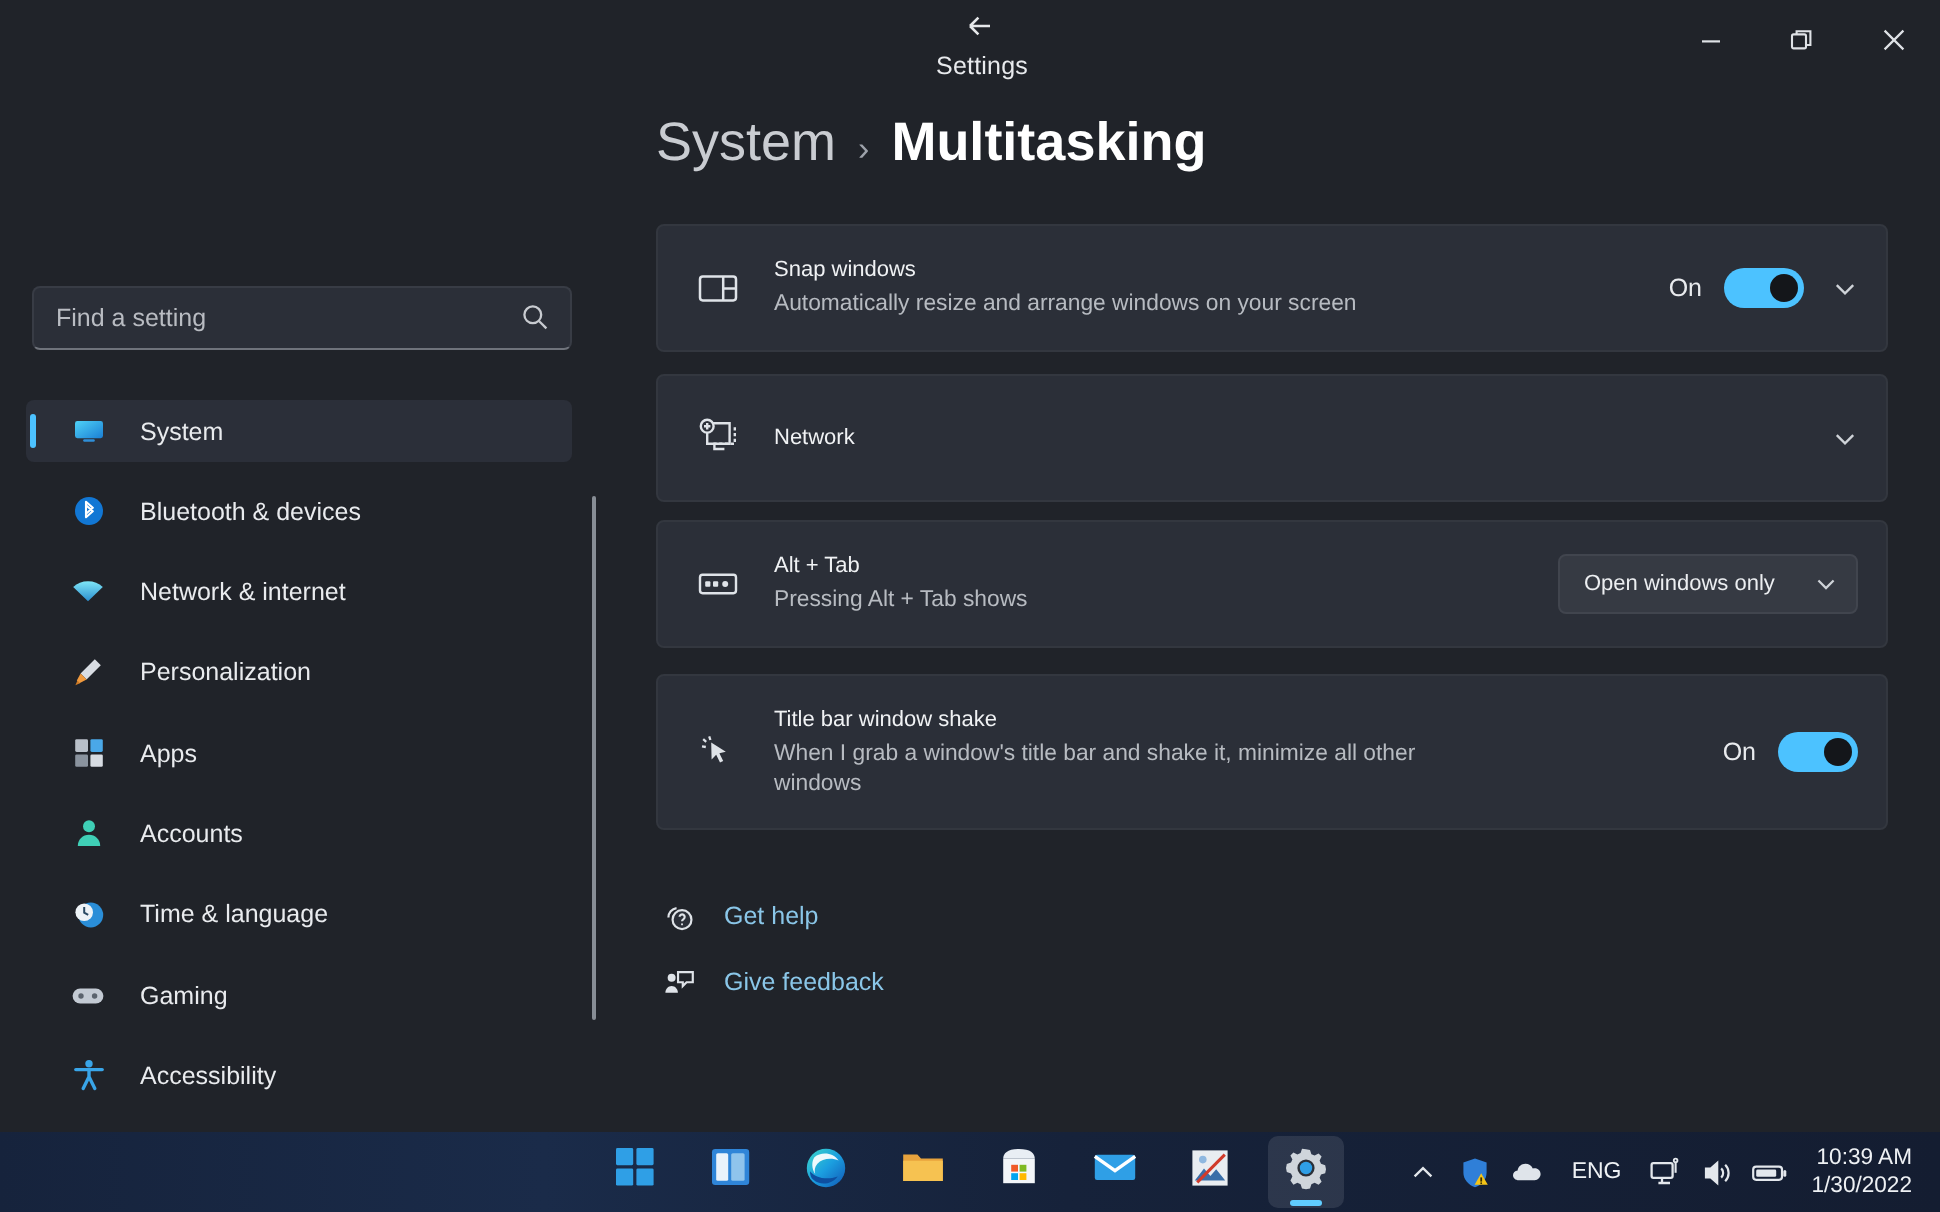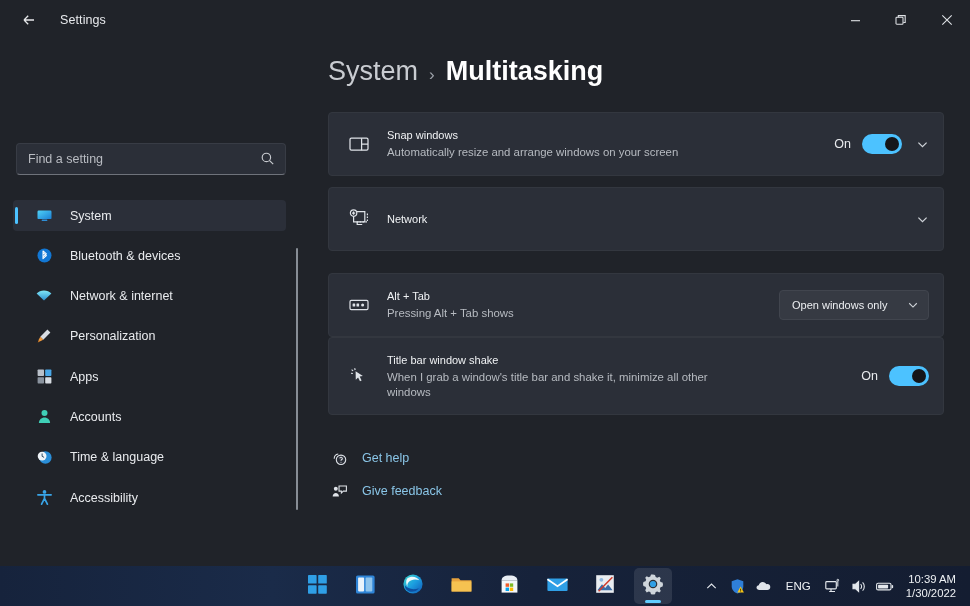--- a/index.html
+++ b/index.html
@@ -16,20 +16,21 @@
     overflow: hidden;
   }
 
   
   .titlebar {
     position: absolute; top: 0; left: 0;
     width: 970px; height: 40px;
     background: #202329;
     display: flex; align-items: center;
     z-index: 40;
+    flex-direction: column;
   }
   .back-btn {
     width: 38px; height: 30px; margin-left: 10px;
     display: flex; align-items: center; justify-content: center;
     border-radius: 4px;
   }
   .back-btn svg { stroke: #e6e8ea; }
   .win-title {
     margin-left: 12px;
     font-size: 12.5px; color: #e8eaed;
@@ -339,20 +340,30 @@
         <span class="navicon">
           <svg width="17" height="17" viewBox="0 0 17 17">
             <circle cx="9.4" cy="8.5" r="6.2" fill="#2a8ed8"></circle>
             <circle cx="6.1" cy="7.1" r="4.4" fill="#eef3f7"></circle>
             <path d="M6.1 4.5v2.8l2 1.1" fill="none" stroke="#2a4a63" stroke-width="1"></path>
           </svg>
         </span>
         <span class="navlabel">Time &amp; language</span>
       </div>
 
+      <div class="navitem">
+        <span class="navicon">
+          <svg width="18" height="18" viewBox="0 0 18 18">
+            <rect x="1.3" y="5.2" width="15.4" height="7.6" rx="3.8" fill="#c3cad3"></rect>
+            <circle cx="5.5" cy="9" r="1.35" fill="#5b636d"></circle>
+            <circle cx="12.3" cy="9" r="1.35" fill="#5b636d"></circle>
+          </svg>
+        </span>
+        <span class="navlabel">Gaming</span>
+      </div>
 
       <div class="navitem">
         <span class="navicon">
           <svg width="17" height="17" viewBox="0 0 17 17">
             <circle cx="8.5" cy="2.9" r="1.85" fill="#39a5e8"></circle>
             <path d="M1.9 5.8h13.2" stroke="#39a5e8" stroke-width="1.7" stroke-linecap="round"></path>
             <path d="M8.5 5.8v4.2M8.5 9.4L5.6 15.2M8.5 9.4l2.9 5.8" stroke="#39a5e8" stroke-width="1.7" stroke-linecap="round" fill="none"></path>
           </svg>
         </span>
         <span class="navlabel">Accessibility</span>
@@ -410,21 +421,21 @@
       </span>
       <span class="card-right">
         <span class="chev">
           <svg width="13" height="13" viewBox="0 0 13 13" fill="none" stroke-width="1.2">
               <path d="M2.4 4.6l4.1 4.1 4.1-4.1"></path>
             </svg>
         </span>
       </span>
     </div>
 
-    <div class="card" style="top:233px;height:64px;">
+    <div class="card" style="top:220px;height:64px;">
       <span class="card-ico">
         <svg width="22" height="22" viewBox="0 0 22 22" fill="none" stroke="#dfe3e8" stroke-width="1.2">
           <rect x="2" y="6.4" width="18" height="9.2" rx="1.3"></rect>
           <rect x="4.6" y="9.6" width="2.6" height="2.8" rx="0.5" fill="#dfe3e8" stroke="none"></rect>
           <rect x="8.5" y="9.6" width="2.6" height="2.8" rx="0.5" fill="#dfe3e8" stroke="none"></rect>
           <circle cx="14.6" cy="11" r="1.5" fill="#dfe3e8" stroke="none"></circle>
         </svg>
       </span>
       <span class="card-text">
         <span class="card-title" style="display:block">Alt + Tab</span>

